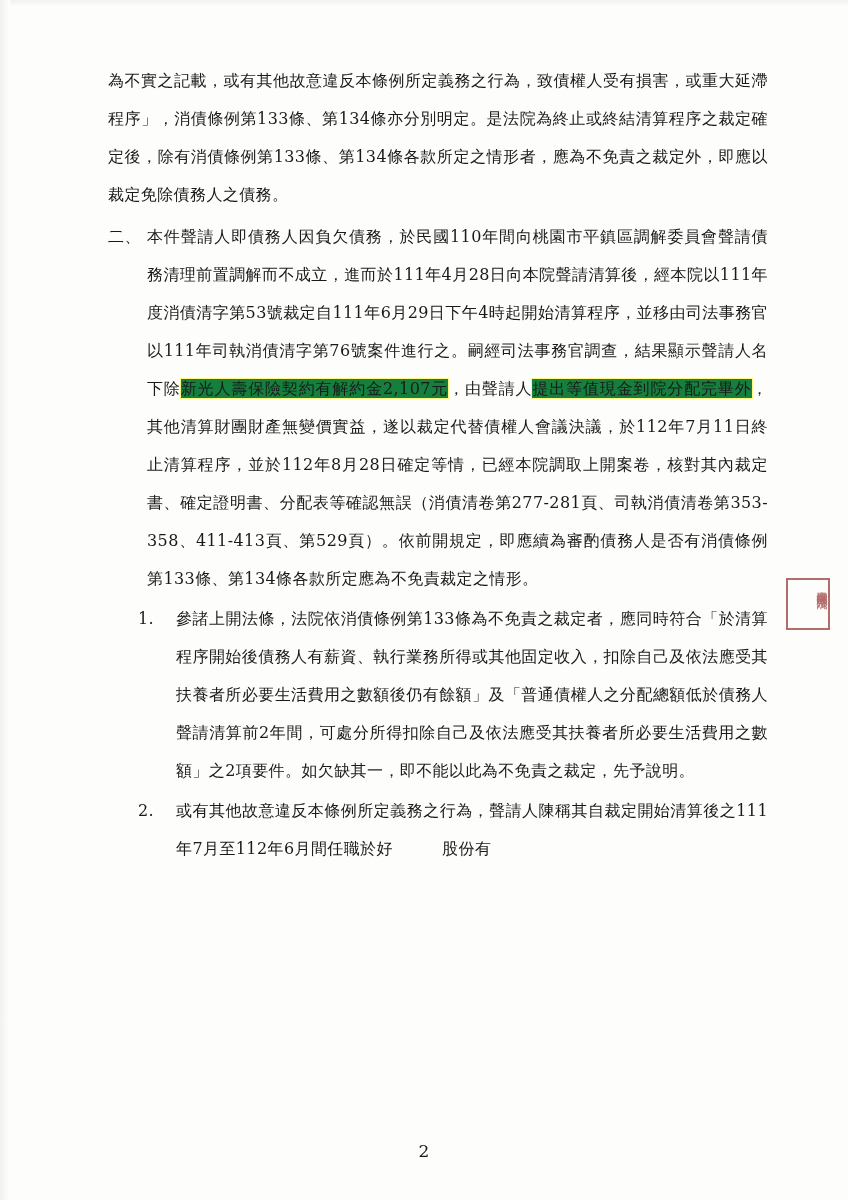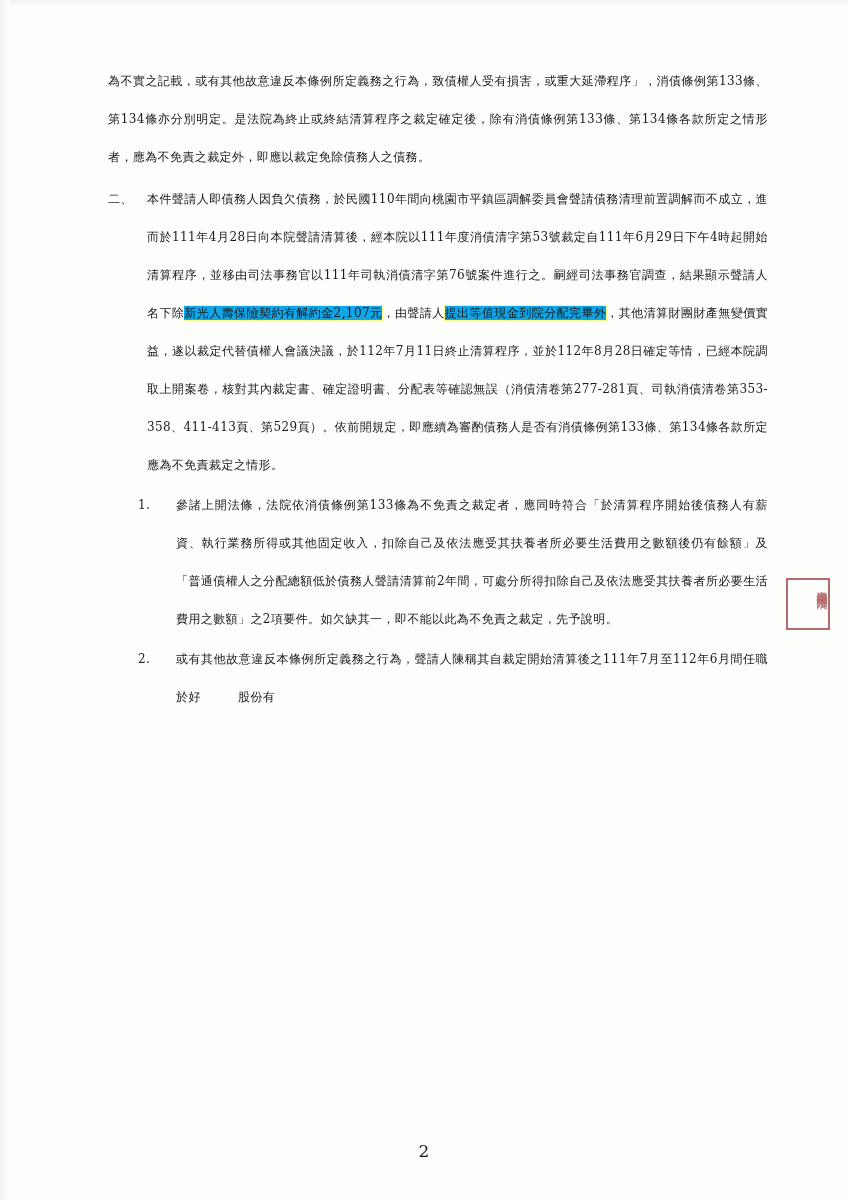--- a/index.html
+++ b/index.html
@@ -20,21 +20,21 @@
     inset: 0;
     background: #fdfdfc;
   }
   .content {
     position: absolute;
     left: 108px;
     top: 62px;
     width: 660px;
   }
   .para {
-    font-size: 12px;
+    font-size: 16px;
     line-height: 38px;
     letter-spacing: 0.4px;
     text-align: justify;
     text-justify: inter-character;
     margin: 0;
   }
   .p-item {
     position: relative;
     padding-left: 39px;
     margin-top: 4px;
@@ -53,21 +53,21 @@
     position: relative;
     padding-left: 68px;
     margin-top: 2px;
   }
   .p-num > .marker {
     position: absolute;
     left: 30px;
     top: 0;
   }
   .hl {
-    background: #0ea5e9;
+    background: #15803d;
     box-shadow: 0 0 0 1px #fdf67f;
   }
   .pagenum {
     position: absolute;
     left: 0;
     right: 0;
     top: 1141px;
     text-align: center;
     font-size: 17px;
     font-family: "DejaVu Serif", "Liberation Serif", serif;

